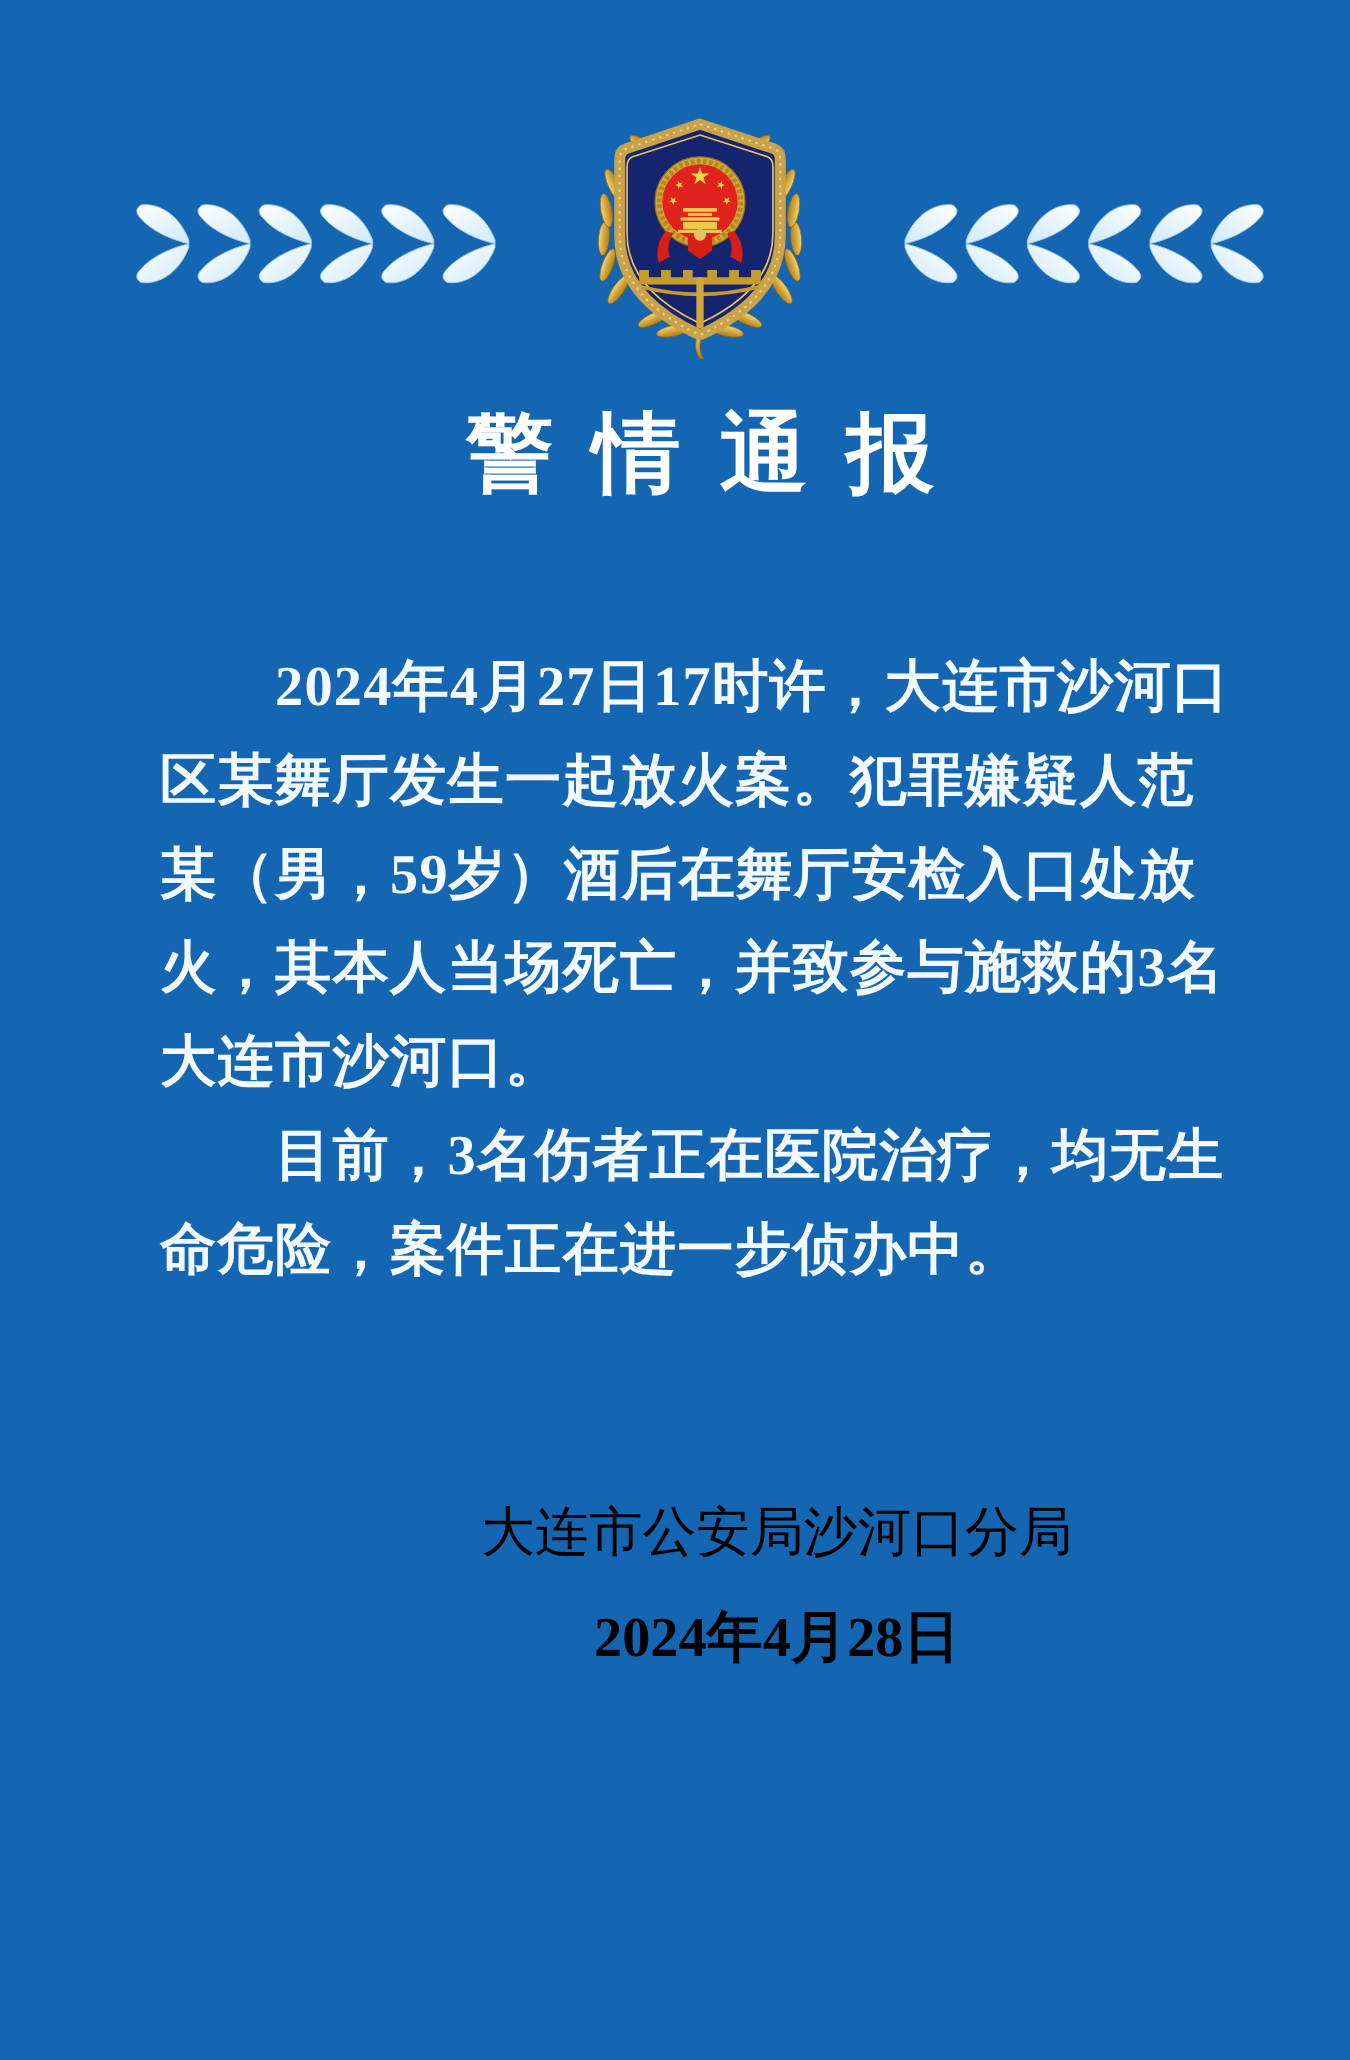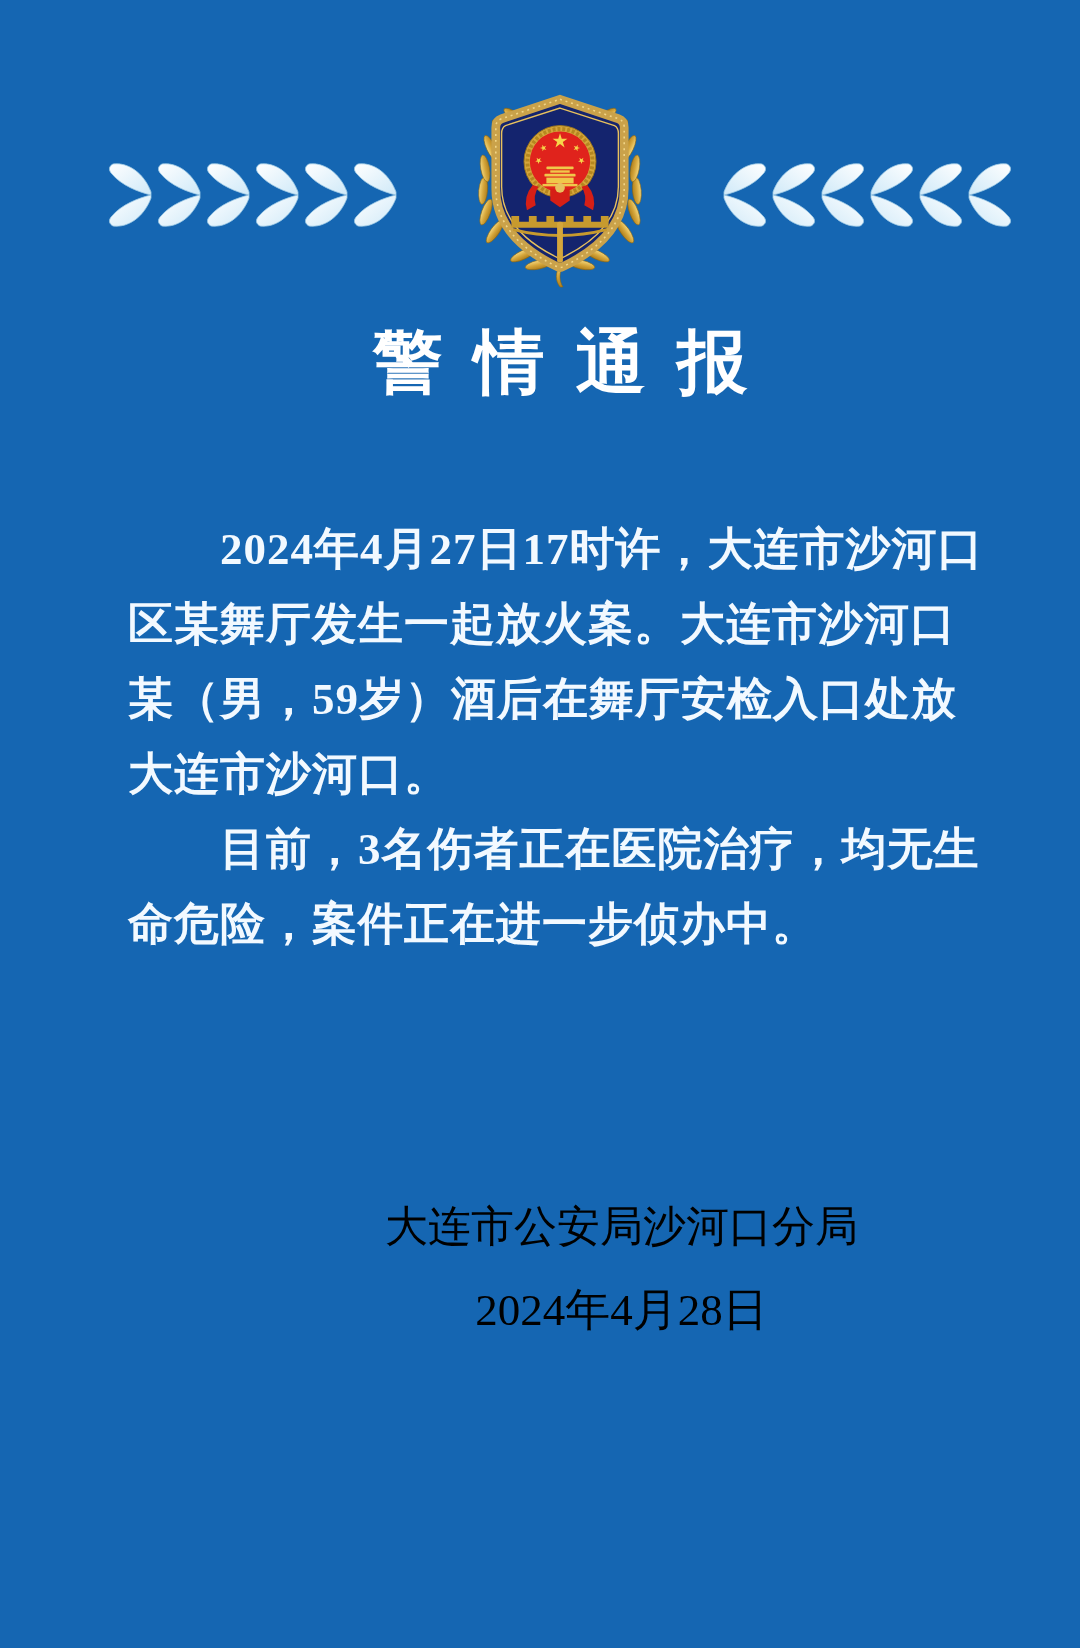--- a/index.html
+++ b/index.html
@@ -44,21 +44,21 @@
     position:absolute;left:385px;top:1198px;width:473px;
     color:#000000;
   }
   .signature .issuer{
     font-family:"Liberation Sans","DejaVu Sans",sans-serif;
     font-size:43px;line-height:56px;
     white-space:nowrap;
   }
   .signature .date{
     font-size:45px;margin-top:26px;
-    text-align:center;white-space:nowrap;
+    text-align:center;white-space:nowrap;font-weight:bold;
   }
 </style>
 </head>
 <body>
 
 <div class="poster">
 
   <div class="chevrons left" id="chevrons-left">
       <svg class="chevron" viewBox="0 0 46 64" xmlns="http://www.w3.org/2000/svg">
     <defs>
@@ -254,22 +254,23 @@
     </defs>
     <path d="M5,1 C20,-1 36,10 43,29 L43,32 C30,29 13,22 4,11 C0,7 1,3 5,1 Z" fill="url(#wg)" stroke="#9fcbe6" stroke-width="0.8"></path>
     <path d="M5,63 C20,65 36,54 43,35 L43,32 C30,35 13,42 4,53 C0,57 1,61 5,63 Z" fill="url(#wg)" stroke="#9fcbe6" stroke-width="0.8"></path>
   </svg>
     </div>
 
   <h1 class="title">警情通报</h1>
 
   <div class="body" id="notice-body">
       <div class="line indent">2024年4月27日17时许，大连市沙河口</div>
-      <div class="line">区某舞厅发生一起放火案。大连市沙河口</div>
+      <div class="line">区某舞厅发生一起放火案。犯罪嫌疑人范</div>
       <div class="line">某（男，59岁）酒后在舞厅安检入口处放</div>
+      <div class="line">火，其本人当场死亡，并致参与施救的3名</div>
       <div class="line">大连市沙河口。</div>
       <div class="line indent">目前，3名伤者正在医院治疗，均无生</div>
       <div class="line">命危险，案件正在进一步侦办中。</div>
     </div>
 
   <div class="signature">
     <div class="issuer">大连市公安局沙河口分局</div>
     <div class="date">2024年4月28日</div>
   </div>
 

